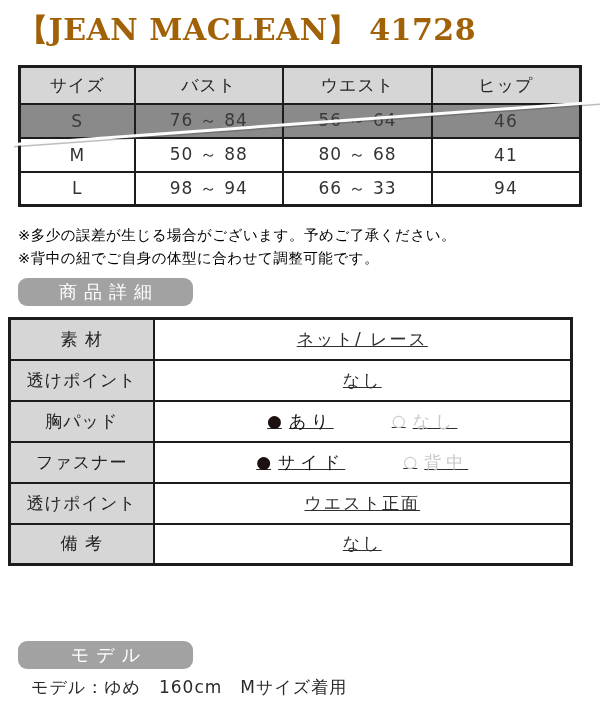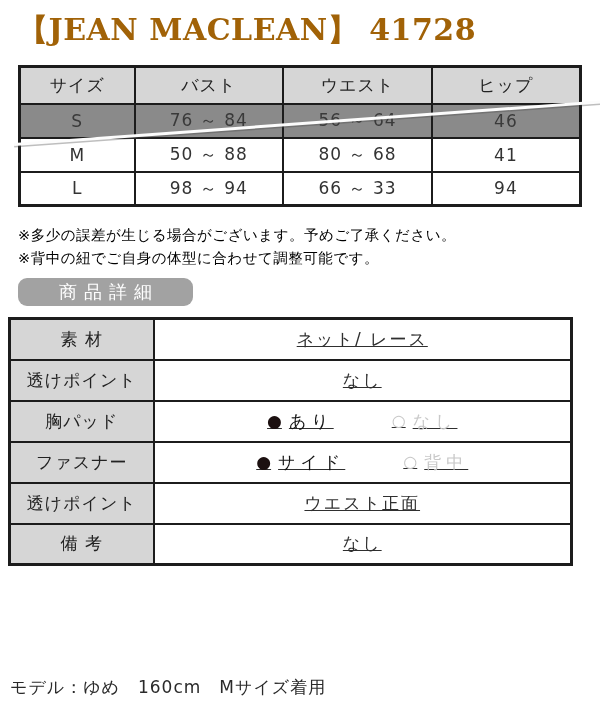--- a/index.html
+++ b/index.html
@@ -57,21 +57,21 @@
   }
   .details-table td { height:41px; font-size:17px; color:#2f2f2f; background:#fff; letter-spacing:2px;text-decoration:underline; }
   .opt-cell .opt-group { display:flex; justify-content:center; align-items:center; gap:58px; }
   .opt { display:inline-flex; align-items:center; gap:7px; letter-spacing:5px; }
   .opt .radio { letter-spacing:0; font-size:15px; line-height:1; }
   .opt.on { color:#141414; }
   .opt.on .radio { color:#1c1010; font-size:17px; }
   .opt.off { color:#c8c8c8; }
   .opt.off .radio { color:#c8c8c8; font-size:16px; }
 
-  .model-line { position:absolute; left:10px; top:676px; font-size:17px; color:#2a2a2a; letter-spacing:1px; white-space:nowrap; }
+  .model-line { position:absolute; left:31px; top:676px; font-size:17px; color:#2a2a2a; letter-spacing:1px; white-space:nowrap; }
 </style>
 </head>
 <body>
 
 <div class="page">
 
   <div class="title">【JEAN MACLEAN】 41728</div>
 
   <div class="size-table-wrap">
     <table class="size-table">
@@ -166,16 +166,17 @@
           <td>ウエスト正面</td>
         </tr>
         <tr>
           <th>備 考</th>
           <td>なし</td>
         </tr>
       </tbody>
     </table>
   </div>
 
+  <div class="badge model">モデル</div>
 
   <div class="model-line">モデル：ゆめ　160cm　Mサイズ着用</div>
 
 </div>
 
 </body></html>

